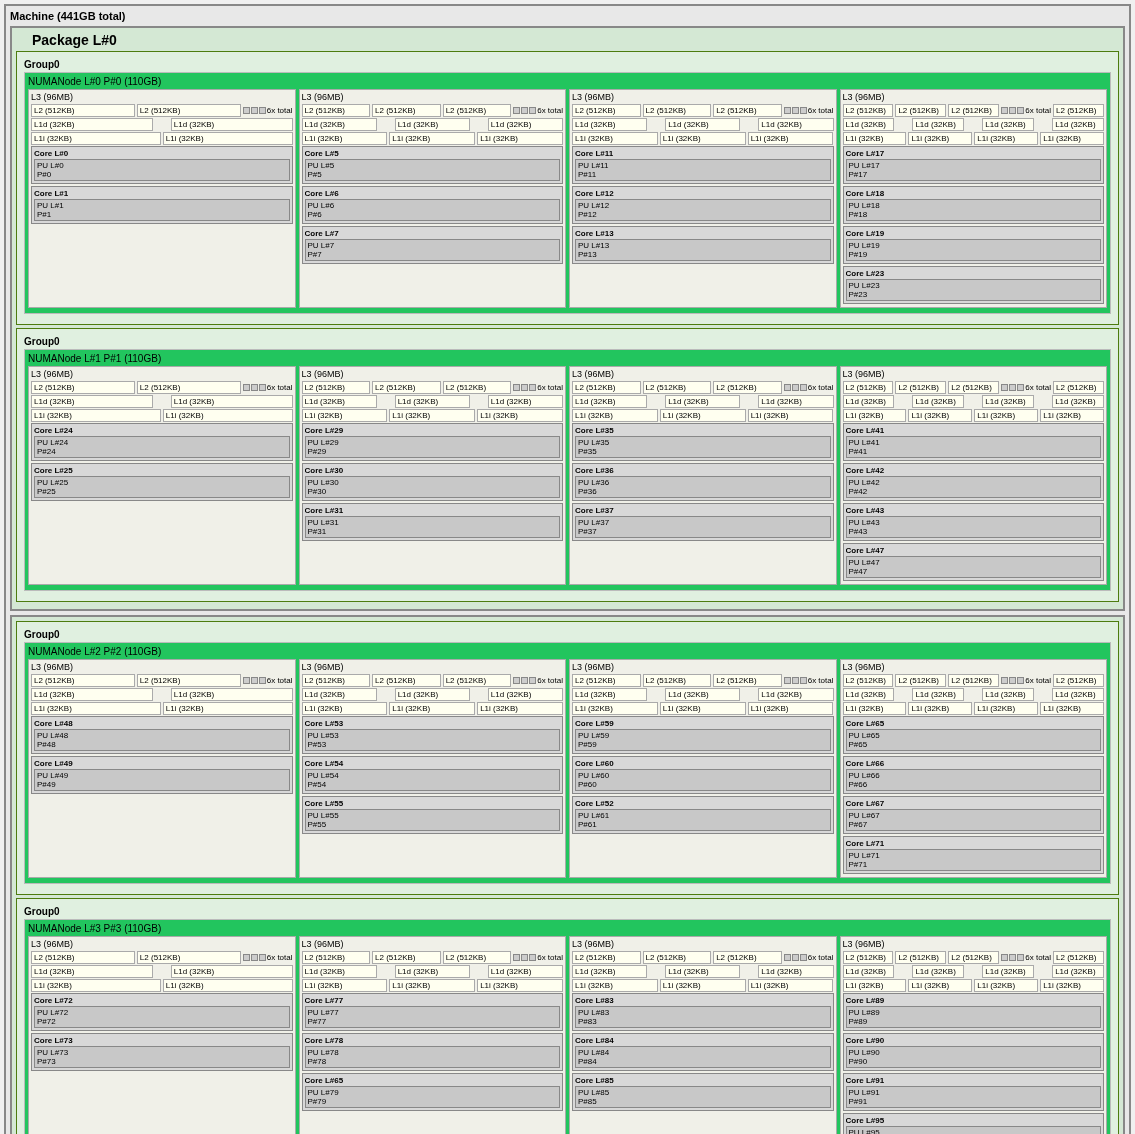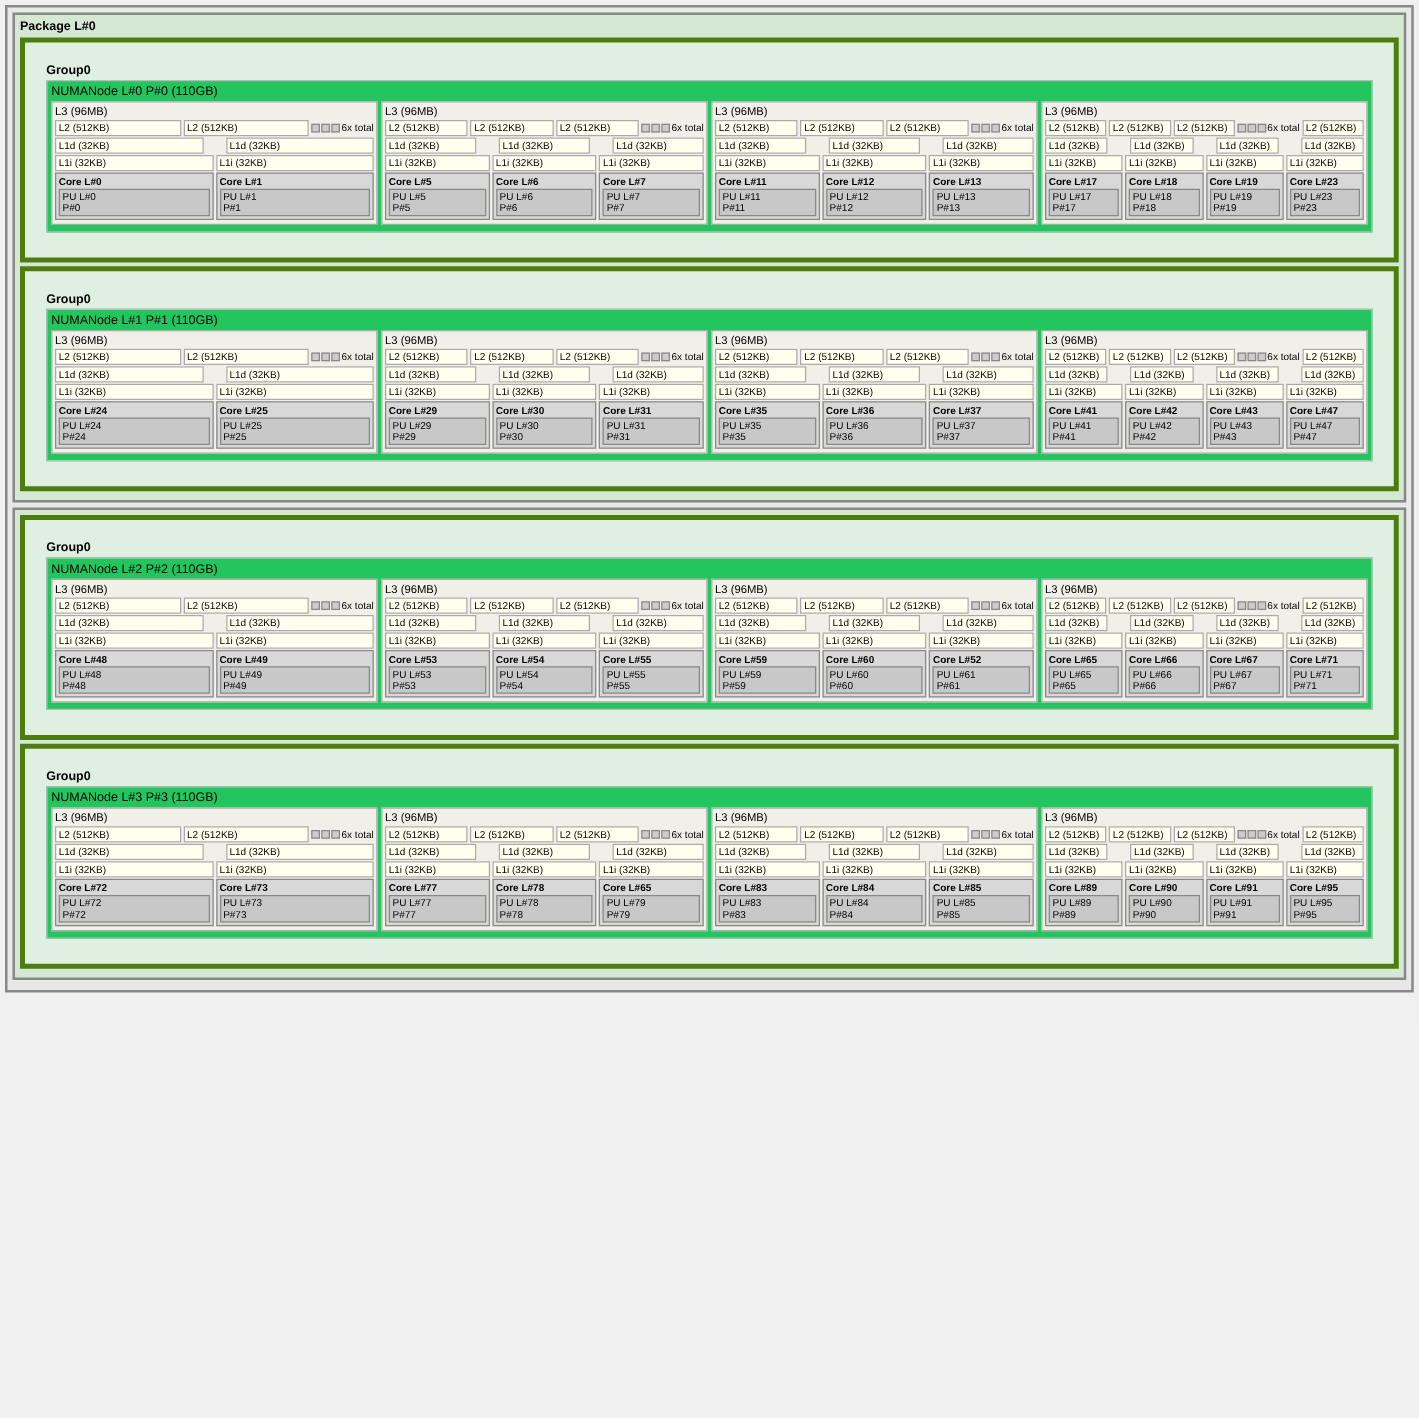--- a/index.html
+++ b/index.html
@@ -21,27 +21,28 @@
       margin-bottom: 4px;
     }
     .package-box {
       border: 2px solid #888;
       background: #d4e8d4;
       padding: 4px;
       margin-bottom: 4px;
     }
     .package-title {
       font-weight: bold;
-      font-size: 10px;
+      font-size: 14px;
       margin-bottom: 3px;
+      margin-left: 16px;
     }
     .group-box {
-      border: 4px solid #4d7c0f;
+      border: 1px solid #4d7c0f;
       background: #e0f0e0;
-      padding: 17px;
+      padding: 7px;
       margin-bottom: 3px;
     }
     .group-title {
       font-weight: bold;
       font-size: 10px;
       margin-bottom: 2px;
     }
     .numa-box {
       border: 1px solid #bbb;
       background: #22c55e;
@@ -122,20 +123,21 @@
       background: #fffff0;
       padding: 1px 2px;
       font-size: 8px;
       white-space: nowrap;
       flex: 1;
     }
     .core-row {
       display: flex;
       gap: 2px;
       margin-bottom: 1px;
+      flex-direction: column;
     }
     .core-box {
       border: 1px solid #888;
       background: #d8d8d8;
       padding: 2px;
       flex: 1;
       min-width: 0;
     }
     .core-title {
       font-size: 8px;
@@ -150,20 +152,21 @@
       font-size: 8px;
       text-align: left;
       margin-top: 1px;
       white-space: nowrap;
     }
   </style>
 </head>
 <body>
 
 <div class="machine-box">
+  <div class="machine-title">Machine (441GB total)</div>
 
   <div class="package-box">
     <div class="package-title">Package L#0</div>
 
     <div class="group-box">
       <div class="group-title">Group0</div>
       <div class="numa-box">
         <div class="numa-title">NUMANode L#0 P#0 (110GB)</div>
 
         <div class="l3-row">

